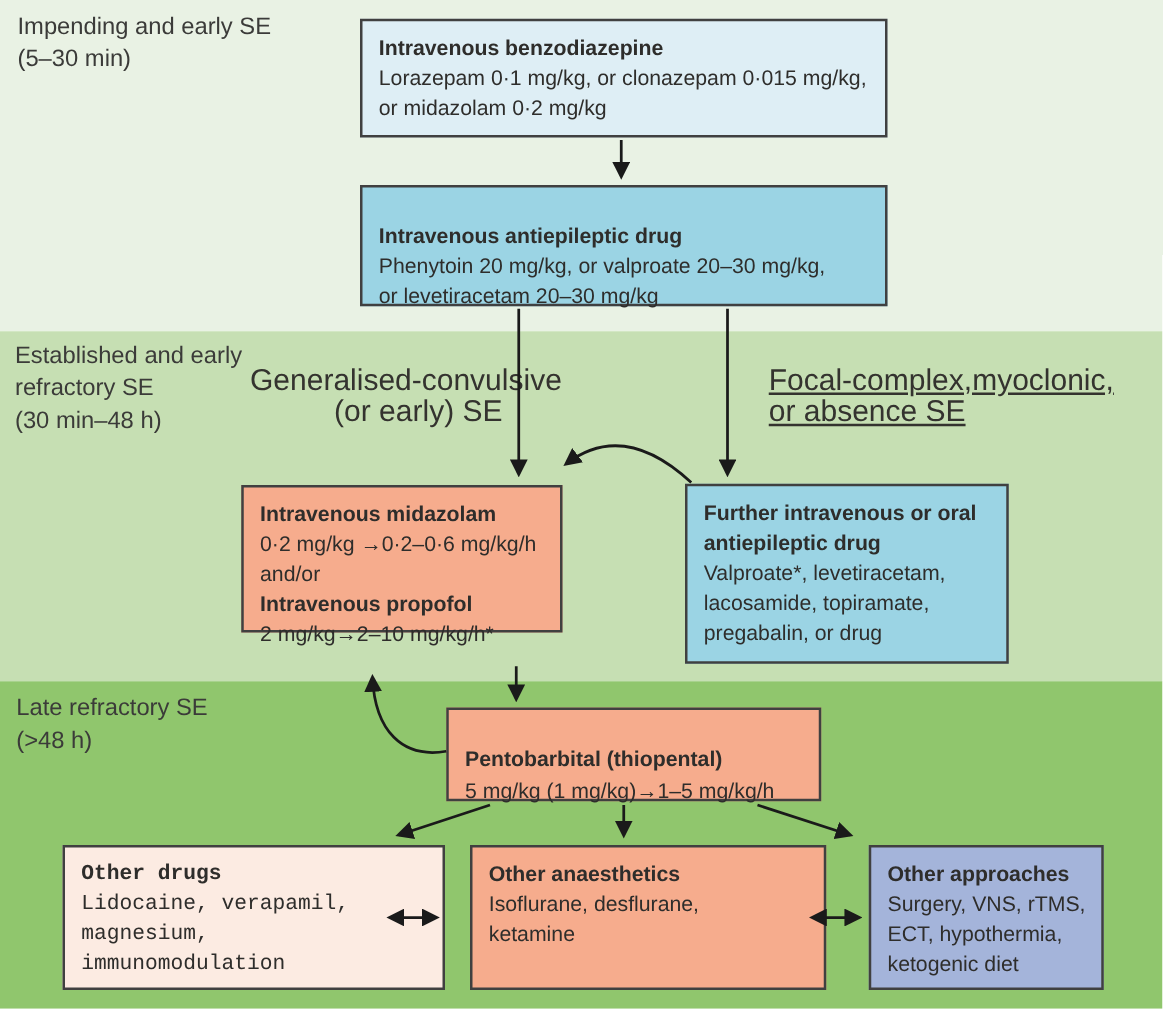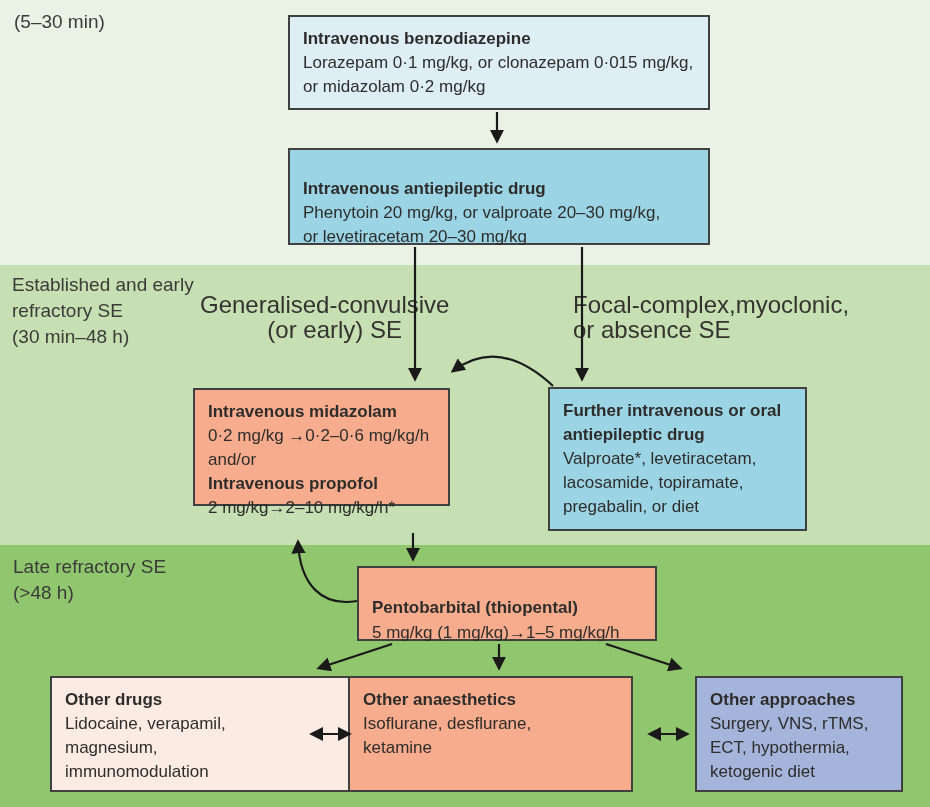--- a/index.html
+++ b/index.html
@@ -26,37 +26,38 @@
 </head>
 <body>
 
 <div class="canvas">
 
   <div class="band band-impending"></div>
   <div class="band band-established"></div>
   <div class="band band-late"></div>
 
   <div class="stage-label" style="left:14px;top:9px;">
+    <div class="ln">Impending and early SE</div>
     <div class="ln">(5–30 min)</div>
   </div>
   <div class="stage-label" style="left:12px;top:272px;">
     <div class="ln">Established and early</div>
     <div class="ln">refractory SE</div>
     <div class="ln">(30 min–48 h)</div>
   </div>
   <div class="stage-label" style="left:13px;top:554px;">
     <div class="ln">Late refractory SE</div>
     <div class="ln">(&gt;48 h)</div>
   </div>
 
   <div class="branch-label" style="left:200px;top:292px;width:202px;text-align:right;">
     <div class="ln">Generalised-convulsive</div>
     <div class="ln">(or early) SE</div>
   </div>
-  <div class="branch-label" style="left:573px;top:292px;">
+  <div class="branch-label" style="left:615px;top:292px;text-decoration:underline;">
     <div class="ln">Focal-complex,myoclonic,</div>
     <div class="ln">or absence SE</div>
   </div>
 
   <div class="box" style="left:288px;top:15px;width:422px;height:95px;background:#deeef5;">
     <div class="ln b">Intravenous benzodiazepine</div>
     <div class="ln">Lorazepam 0·1 mg/kg, or clonazepam 0·015 mg/kg,</div>
     <div class="ln">or midazolam 0·2 mg/kg</div>
   </div>
 
@@ -72,42 +73,42 @@
     <div class="ln">and/or</div>
     <div class="ln b">Intravenous propofol</div>
     <div class="ln">2 mg/kg→2–10 mg/kg/h*</div>
   </div>
 
   <div class="box" style="left:548px;top:387px;width:259px;height:144px;background:#9bd4e4;">
     <div class="ln b">Further intravenous or oral</div>
     <div class="ln b">antiepileptic drug</div>
     <div class="ln">Valproate*, levetiracetam,</div>
     <div class="ln">lacosamide, topiramate,</div>
-    <div class="ln">pregabalin, or diet</div>
+    <div class="ln">pregabalin, or drug</div>
   </div>
 
   <div class="box pad11" style="left:357px;top:566px;width:300px;height:75px;background:#f6ac8d;line-height:25px;">
     <div class="ln b">Pentobarbital (thiopental)</div>
     <div class="ln">5 mg/kg (1 mg/kg)→1–5 mg/kg/h</div>
   </div>
 
-  <div class="box" style="left:50px;top:676px;width:306px;height:116px;background:#fcebe2;">
+  <div class="box" style="left:50px;top:676px;width:306px;height:116px;background:#fcebe2;font-family:Liberation Mono, monospace;">
     <div class="ln b">Other drugs</div>
     <div class="ln">Lidocaine, verapamil,</div>
     <div class="ln">magnesium,</div>
     <div class="ln">immunomodulation</div>
   </div>
 
-  <div class="box" style="left:348px;top:676px;width:285px;height:116px;" id="anaesthetics-box">
+  <div class="box" style="left:376px;top:676px;width:285px;height:116px;" id="anaesthetics-box">
     <div class="ln b">Other anaesthetics</div>
     <div class="ln">Isoflurane, desflurane,</div>
     <div class="ln">ketamine</div>
   </div>
 
-  <div class="box" style="left:695px;top:676px;width:208px;height:116px;background:#a4b4da;">
+  <div class="box" style="left:695px;top:676px;width:188px;height:116px;background:#a4b4da;">
     <div class="ln b">Other approaches</div>
     <div class="ln">Surgery, VNS, rTMS,</div>
     <div class="ln">ECT, hypothermia,</div>
     <div class="ln">ketogenic diet</div>
   </div>
 
   <style>#anaesthetics-box{background:#f6ac8d;}</style>
 
   <svg class="arrows" width="930" height="807" viewBox="0 0 930 807">
     <defs>

